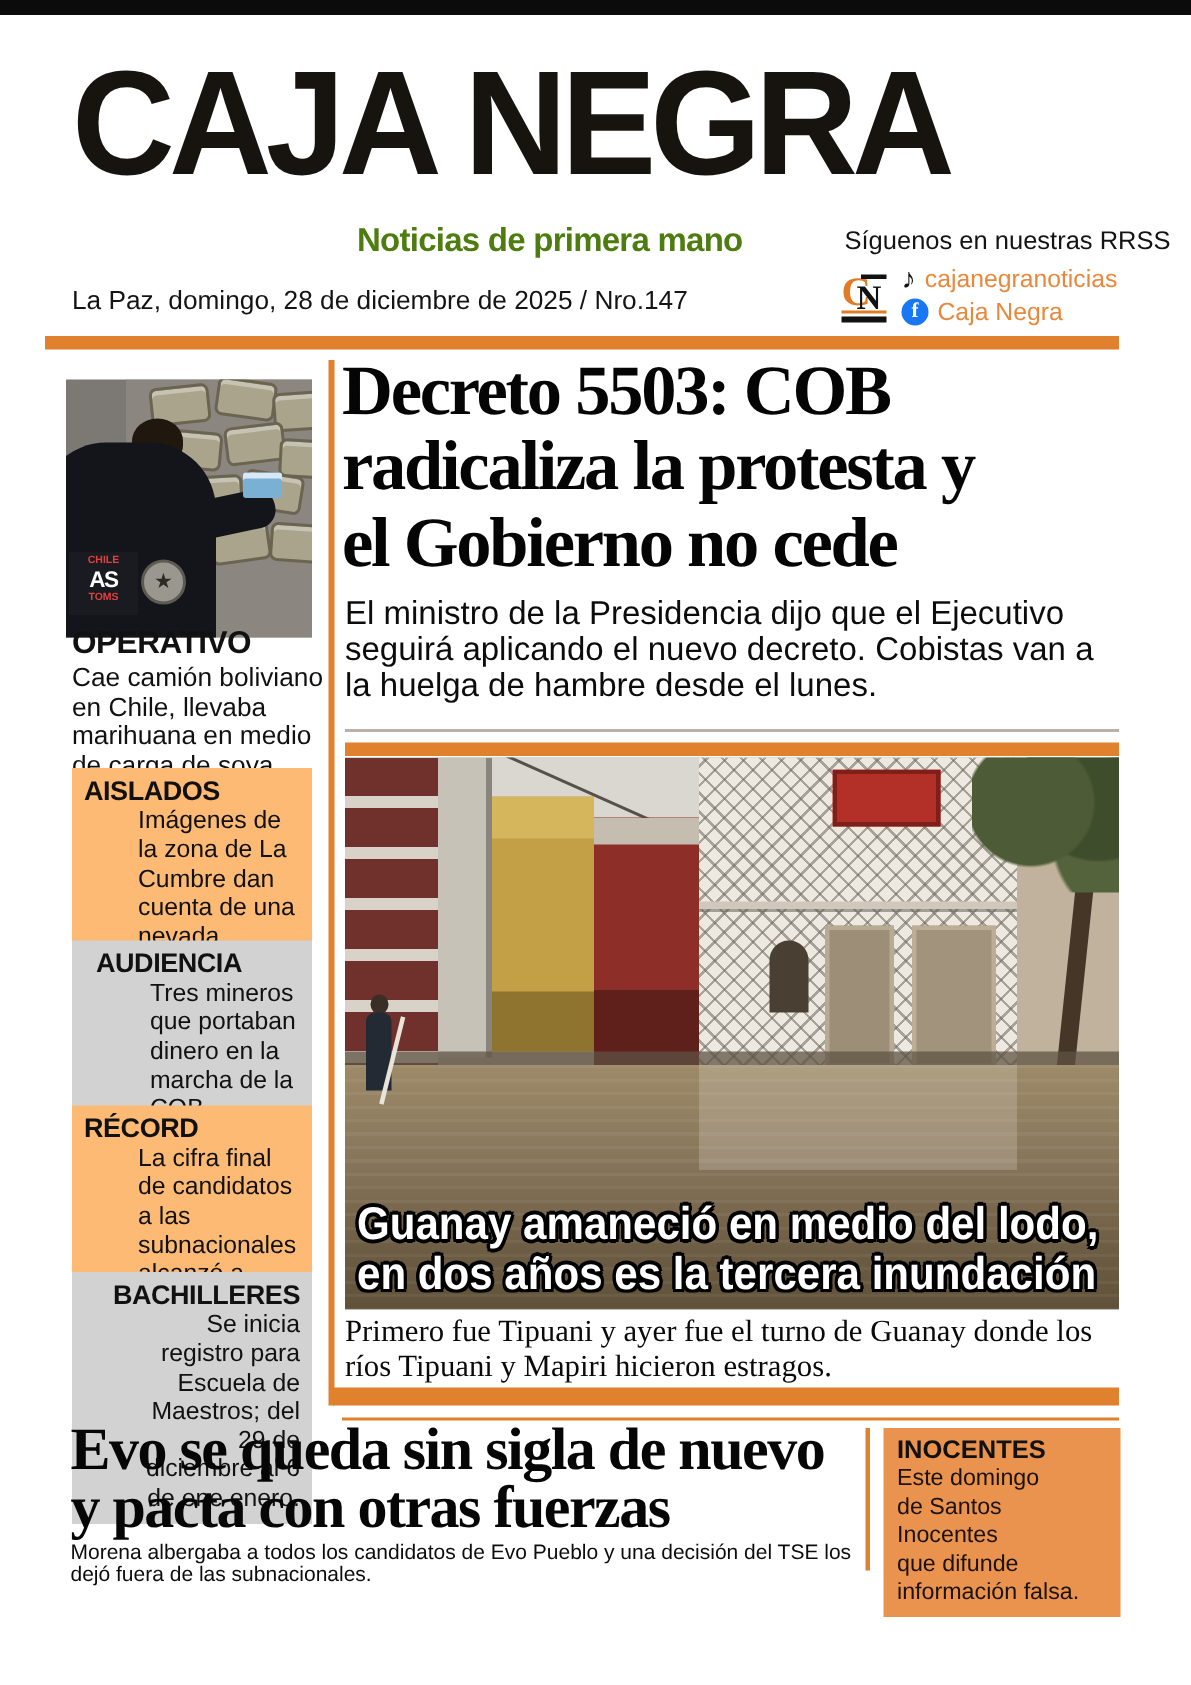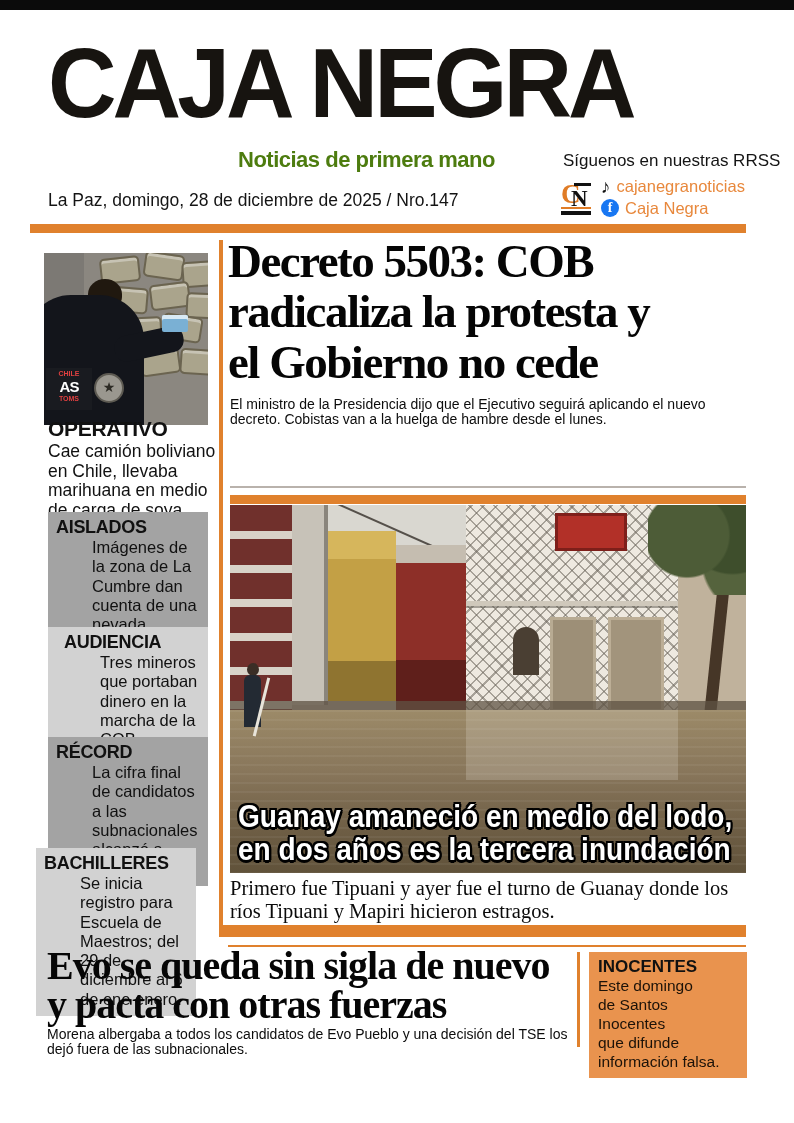--- a/index.html
+++ b/index.html
@@ -56,31 +56,31 @@
   .patch .red{color:#e04040;font-weight:bold;}
   .patch .as{font-size:15px;font-weight:bold;letter-spacing:-1px;}
   .badge{position:absolute;left:50px;top:120px;width:26px;height:26px;border-radius:50%;
          background:#9a978f;border:2px solid #5d5a52;color:#2c2a24;font-size:14px;
          text-align:center;line-height:24px;}
   .side-lead-title{left:48px;top:417px;font-size:21px;font-weight:bold;letter-spacing:-0.3px;}
   .side-lead-text{left:48px;top:442px;width:168px;font-size:17.5px;line-height:1.12;}
   .brief{width:160px;padding:5px 8px 7px;box-sizing:border-box;}
   .brief .b-title{font-size:18px;font-weight:bold;letter-spacing:-0.3px;}
   .brief .b-text{font-size:16.5px;line-height:1.17;margin-left:36px;}
-  .brief-orange{background:#a3a3a3;}
+  .brief-orange{background:#fdba74;}
   .brief-gray{background:#d2d2d2;}
   .brief1{left:48px;top:512px;}
   .brief2{left:48px;top:627px;padding-left:16px;}
   .brief3{left:48px;top:737px;}
-  .brief4{left:36px;top:848px;}
+  .brief4{left:48px;top:848px;text-align:right;}
 
   
   .headline{left:228px;top:236px;width:520px;font-family:"Liberation Serif",serif;
             font-weight:bold;font-size:47px;line-height:1.07;letter-spacing:-1.5px;color:#050505;}
-  .standfirst{left:230px;top:397px;width:508px;font-size:14px;line-height:1.1;color:#0c0c0c;}
+  .standfirst{left:230px;top:397px;width:508px;font-size:22px;line-height:1.1;color:#0c0c0c;}
 
   
   .flood{left:230px;top:505px;width:516px;height:368px;overflow:hidden;background:#b9b0a2;}
   .f-sky{position:absolute;left:0;top:0;width:516px;height:60px;background:#d9d7d0;}
   .bldg{position:absolute;}
   .maroon{left:0;top:0;width:62px;height:210px;
           background:repeating-linear-gradient(180deg,#70302c 0 26px,#d8d2c8 26px 34px);}
   .balcony{left:62px;top:0;width:36px;height:200px;background:#c7c2b8;
            box-shadow:inset -4px 0 0 #8a857c;}
   .yellow{left:98px;top:26px;width:68px;height:170px;background:#c3a045;

